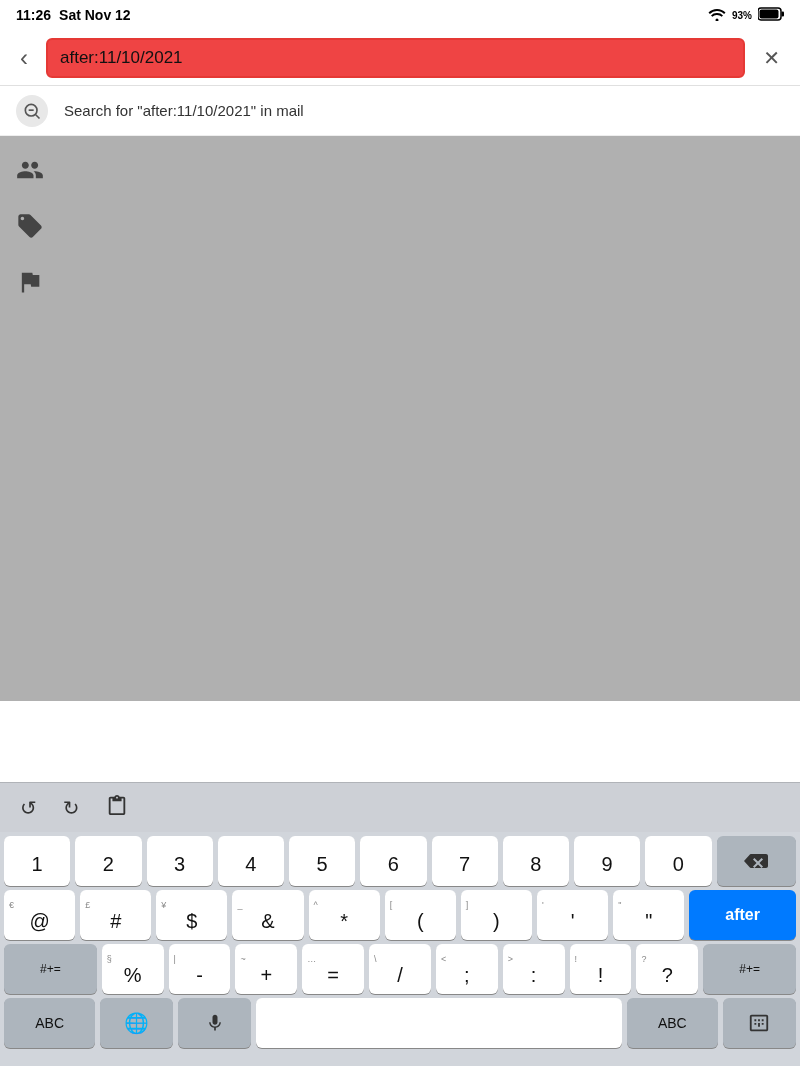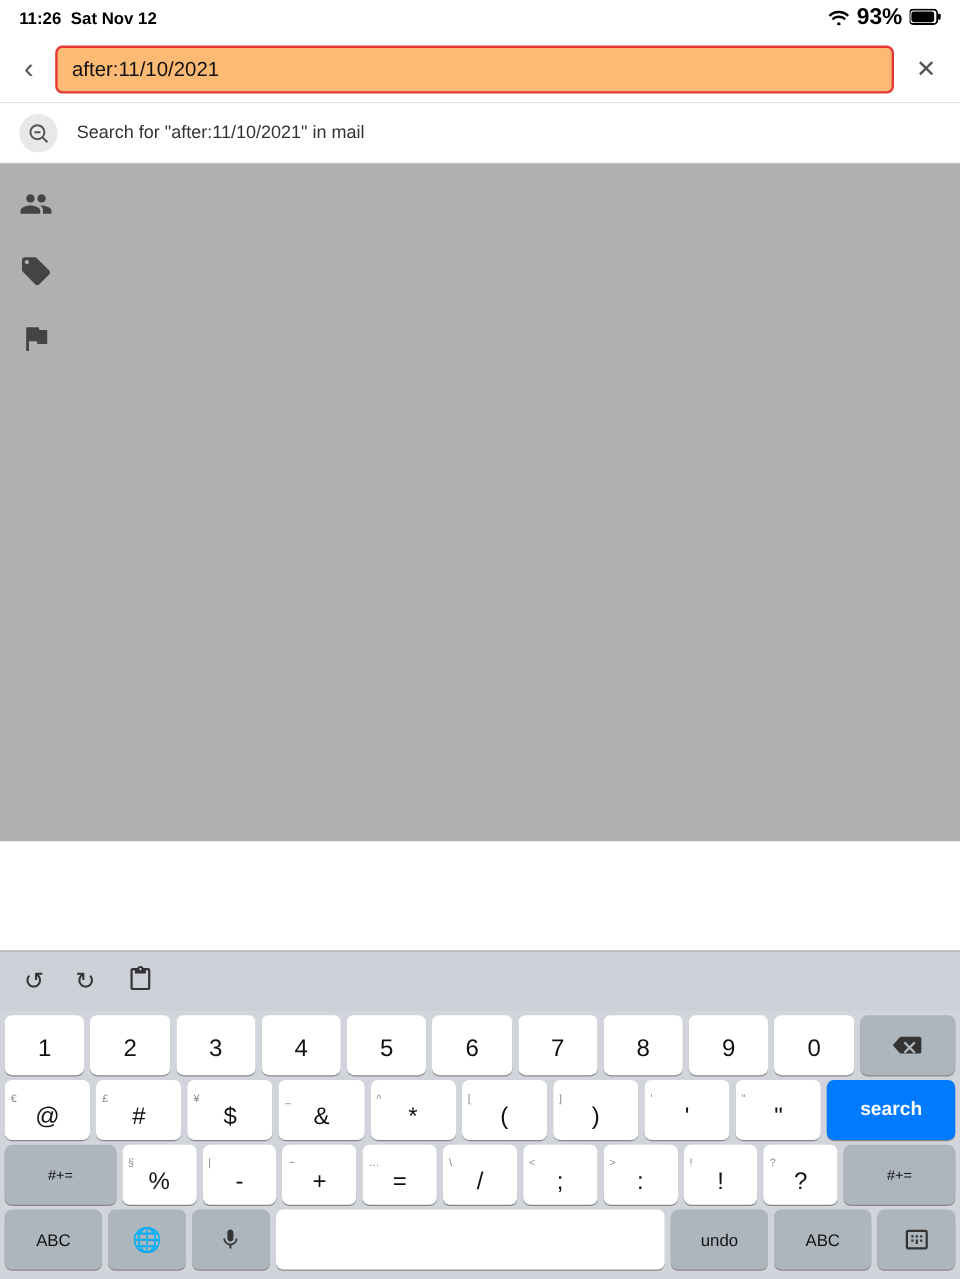--- a/index.html
+++ b/index.html
@@ -46,21 +46,21 @@
     }
     .search-input-box {
       flex: 1;
       height: 40px;
       border: 2px solid #e53935;
       border-radius: 6px;
       padding: 0 12px;
       font-size: 17px;
       color: #111;
       outline: none;
-      background: #fdba74;
+      background: #ef4444;
     }
     .close-btn {
       font-size: 20px;
       color: #555;
       cursor: pointer;
       padding: 4px 8px;
       background: none;
       border: none;
     }
 
@@ -175,21 +175,21 @@
     }
     .key.backspace {
       background: #adb5bd;
       flex: 1.2;
     }
 
     
     .bottom-row {
       display: flex;
       gap: 5px;
-      padding: 4px 4px 8px 4px;
+      padding: 4px 4px 18px 4px;
       justify-content: center;
       border-radius: 12px;
     }
     .bottom-key {
       background: #adb5bd;
       border: none;
       border-radius: 6px;
       height: 50px;
       display: flex;
       align-items: center;
@@ -221,21 +221,21 @@
     <span>Sat Nov 12</span>
   </div>
   <div class="status-right">
     <span>
       <svg width="18" height="14" viewBox="0 0 18 14">
         <path d="M9 11.5a1.5 1.5 0 1 1 0 3 1.5 1.5 0 0 1 0-3z" fill="#000"></path>
         <path d="M9 8C10.8 8 12.4 8.7 13.6 9.8l1.4-1.4A8 8 0 0 0 9 6a8 8 0 0 0-6 2.4l1.4 1.4A6 6 0 0 1 9 8z" fill="#000"></path>
         <path d="M9 4c2.8 0 5.3 1.1 7.1 2.9l1.4-1.4A11.9 11.9 0 0 0 9 2C5.7 2 2.7 3.3.5 5.5l1.4 1.4A9.9 9.9 0 0 1 9 4z" fill="#000"></path>
       </svg>
     </span>
-    <span style="font-size:19px;">93%</span>
+    <span style="font-size:10px;">93%</span>
     <span>
       <svg width="26" height="14" viewBox="0 0 26 14">
         <rect x="0" y="1" width="23" height="12" rx="3" ry="3" fill="none" stroke="#000" stroke-width="1.5"></rect>
         <rect x="23.5" y="4.5" width="2.5" height="5" rx="1" fill="#000"></rect>
         <rect x="1.5" y="2.5" width="19" height="9" rx="2" fill="#000"></rect>
       </svg>
     </span>
   </div>
 </div>
 
@@ -354,21 +354,21 @@
       <span style="font-size:20px;">)</span>
     </button>
     <button class="key" style="flex:1;flex-direction:column;gap:0;">
       <span style="font-size:9px;color:#888;align-self:flex-start;padding-left:5px;margin-top:3px;">'</span>
       <span style="font-size:20px;">'</span>
     </button>
     <button class="key" style="flex:1;flex-direction:column;gap:0;">
       <span style="font-size:9px;color:#888;align-self:flex-start;padding-left:5px;margin-top:3px;">"</span>
       <span style="font-size:20px;">"</span>
     </button>
-    <button class="key blue" style="flex:1.5;font-size:16px;">search</button>
+    <button class="key blue" style="flex:1.5;font-size:16px;">after</button>
   </div>
 
   <div class="key-row">
     <button class="key dark" style="flex:1.5;font-size:12px;">#+=</button>
     <button class="key" style="flex:1;flex-direction:column;gap:0;">
       <span style="font-size:9px;color:#888;align-self:flex-start;padding-left:5px;margin-top:3px;">§</span>
       <span style="font-size:20px;">%</span>
     </button>
     <button class="key" style="flex:1;flex-direction:column;gap:0;">
       <span style="font-size:9px;color:#888;align-self:flex-start;padding-left:5px;margin-top:3px;">|</span>
@@ -407,21 +407,20 @@
 
   <div class="bottom-row">
     <button class="bottom-key small" style="flex:1.5;font-size:14px;">ABC</button>
     <button class="bottom-key small" style="flex:1.2;font-size:20px;">🌐</button>
     <button class="bottom-key small" style="flex:1.2;font-size:20px;">
       <svg width="20" height="24" viewBox="0 0 24 24" fill="#333">
         <path d="M12 14c1.66 0 2.99-1.34 2.99-3L15 5c0-1.66-1.34-3-3-3S9 3.34 9 5v6c0 1.66 1.34 3 3 3zm5.3-3c0 3-2.54 5.1-5.3 5.1S6.7 14 6.7 11H5c0 3.41 2.72 6.23 6 6.72V21h2v-3.28c3.28-.48 6-3.3 6-6.72h-1.7z"></path>
       </svg>
     </button>
     <button class="bottom-key space"></button>
-    <button class="bottom-key small" style="flex:1.5;font-size:14px;">undo</button>
     <button class="bottom-key small" style="flex:1.5;font-size:14px;">ABC</button>
     <button class="bottom-key small" style="flex:1.2;font-size:20px;">
       <svg width="22" height="22" viewBox="0 0 24 24" fill="#333">
         <path d="M20 3H4c-1.1 0-2 .9-2 2v14c0 1.1.9 2 2 2h16c1.1 0 2-.9 2-2V5c0-1.1-.9-2-2-2zm0 16H4V5h16v14zM7 8h2v2H7zm0 4h2v2H7zm4-4h2v2h-2zm0 4h2v2h-2zm4-4h2v2h-2zm0 4h2v2h-2zM11 14h2v2h-2z"></path>
       </svg>
     </button>
   </div>
 </div>
 
 </body></html>

